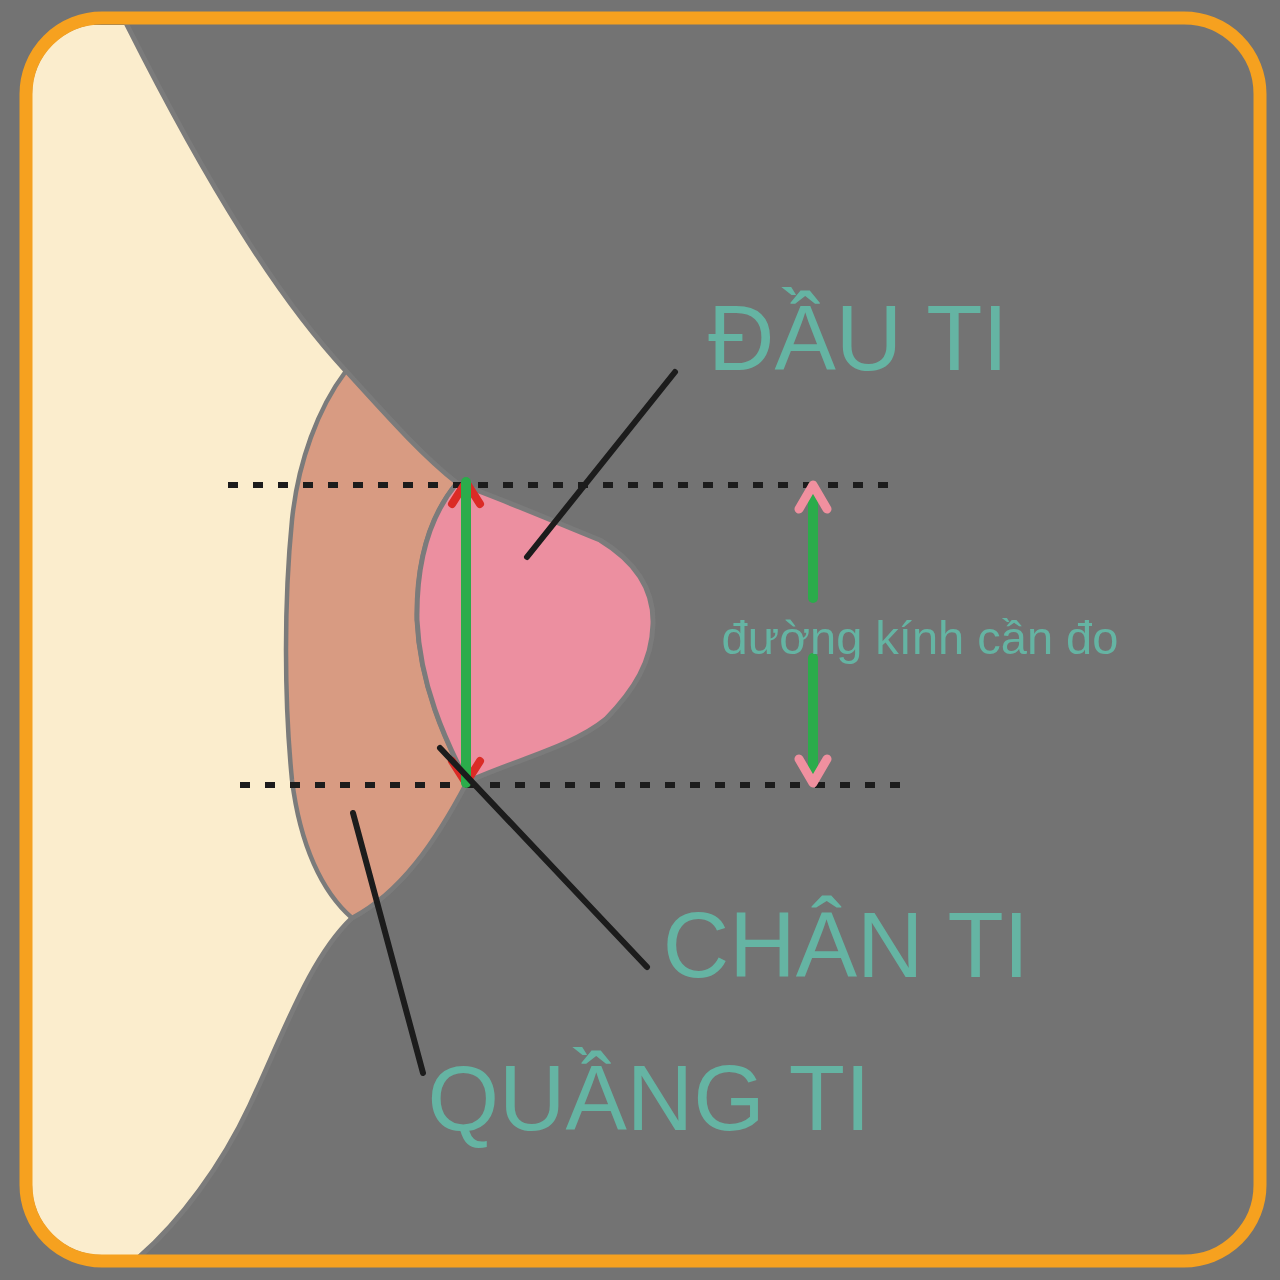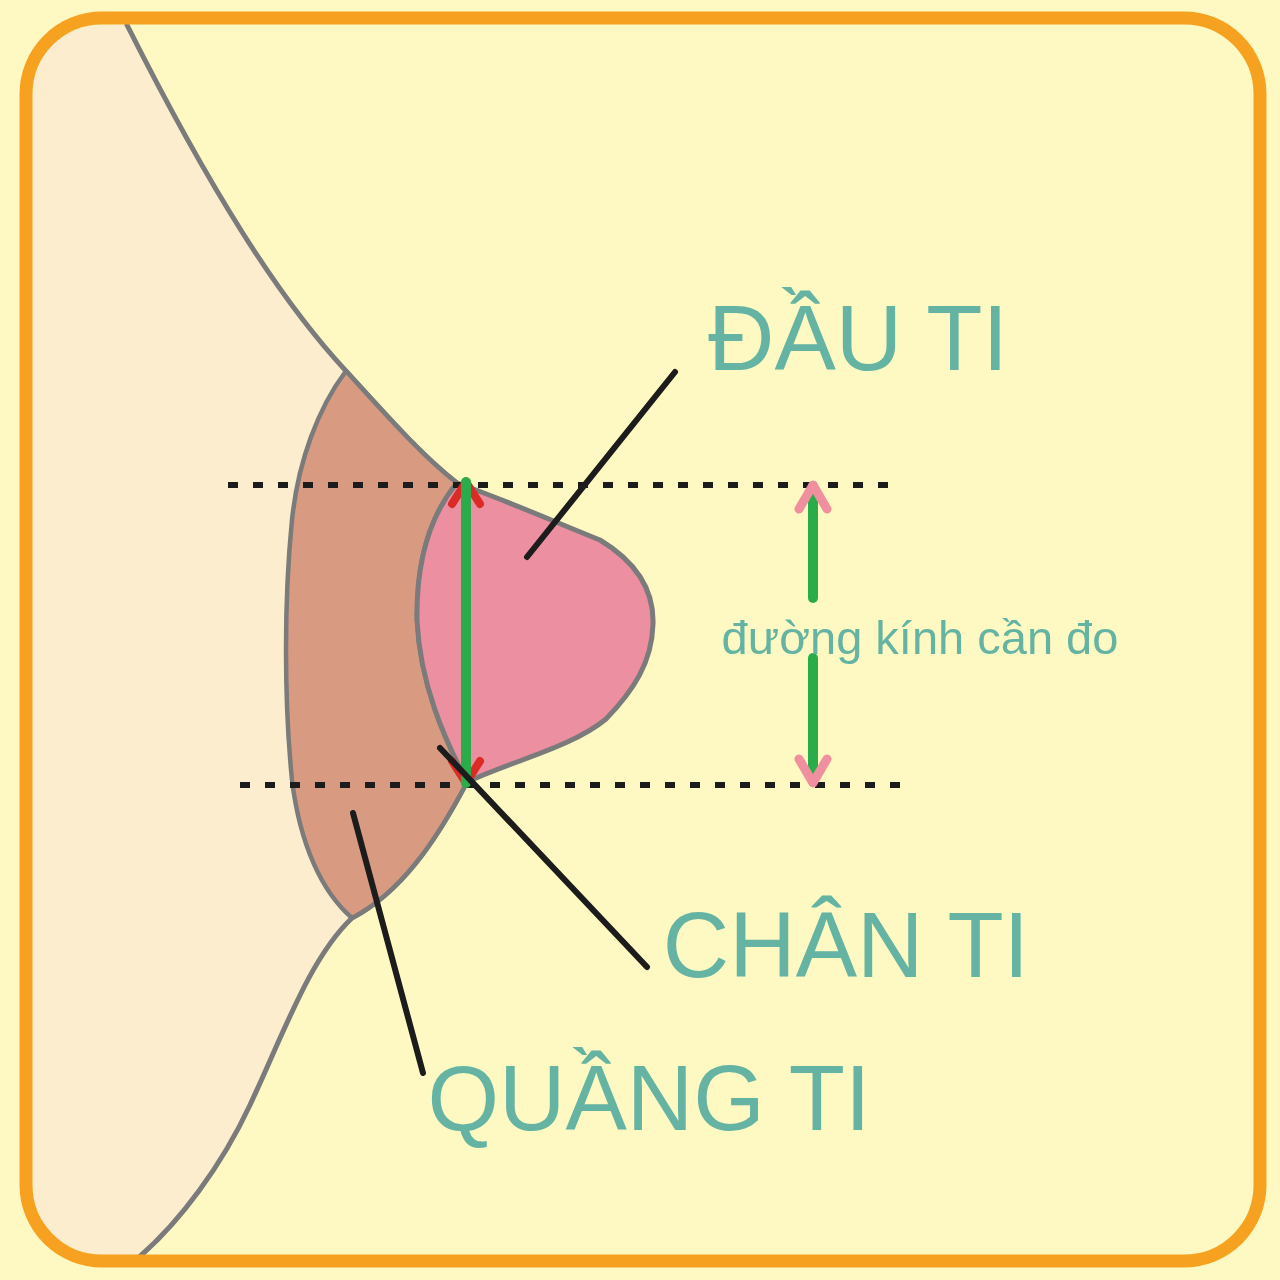--- a/index.html
+++ b/index.html
@@ -1,16 +1,16 @@
 <!DOCTYPE html>
 <html style="--border-orange: #F6A11F; --breast-skin: #FBEDCD; --areola: #D89B82; --nipple: #EC8FA0; --outline-gray: #7B7B7B; --measure-green: #2BAC4B; --arrow-red: #DB2B26; --arrow-pink: #F0909F; --label-teal: #65B4A3; --guide-black: #1C1C1C;"><head>
 <meta charset="utf-8">
 <style>
   html,body{margin:0;padding:0;background:#ffffff;width:1280px;height:1280px;overflow:hidden;}
-  .canvas-wrap{position:relative;width:1280px;height:1280px;background:#fef9c3;}
+  .canvas-wrap{position:relative;width:1280px;height:1280px;background:#737373;}
   svg{display:block;}
   
   .frame        {fill:none;stroke:var(--border-orange,#F6A11F);stroke-width:13;}
   .skin-fill    {fill:var(--breast-skin,#FBEDCD);stroke:none;}
   .profile      {fill:none;stroke:var(--outline-gray,#7B7B7B);stroke-width:5;stroke-linecap:round;}
   .areola       {fill:var(--areola,#D89B82);stroke:var(--outline-gray,#7B7B7B);stroke-width:4.5;stroke-linejoin:round;}
   .nipple       {fill:var(--nipple,#EC8FA0);stroke:var(--outline-gray,#7B7B7B);stroke-width:5;stroke-linejoin:round;}
   .dotted       {fill:none;stroke:var(--guide-black,#2B2B2B);stroke-width:6;stroke-dasharray:10 15;}
   .green-line   {fill:none;stroke:var(--measure-green,#2BAC4B);stroke-width:10;stroke-linecap:round;}
   .red-chev     {fill:none;stroke:var(--arrow-red,#DB2B26);stroke-width:8;stroke-linecap:round;stroke-linejoin:round;}

